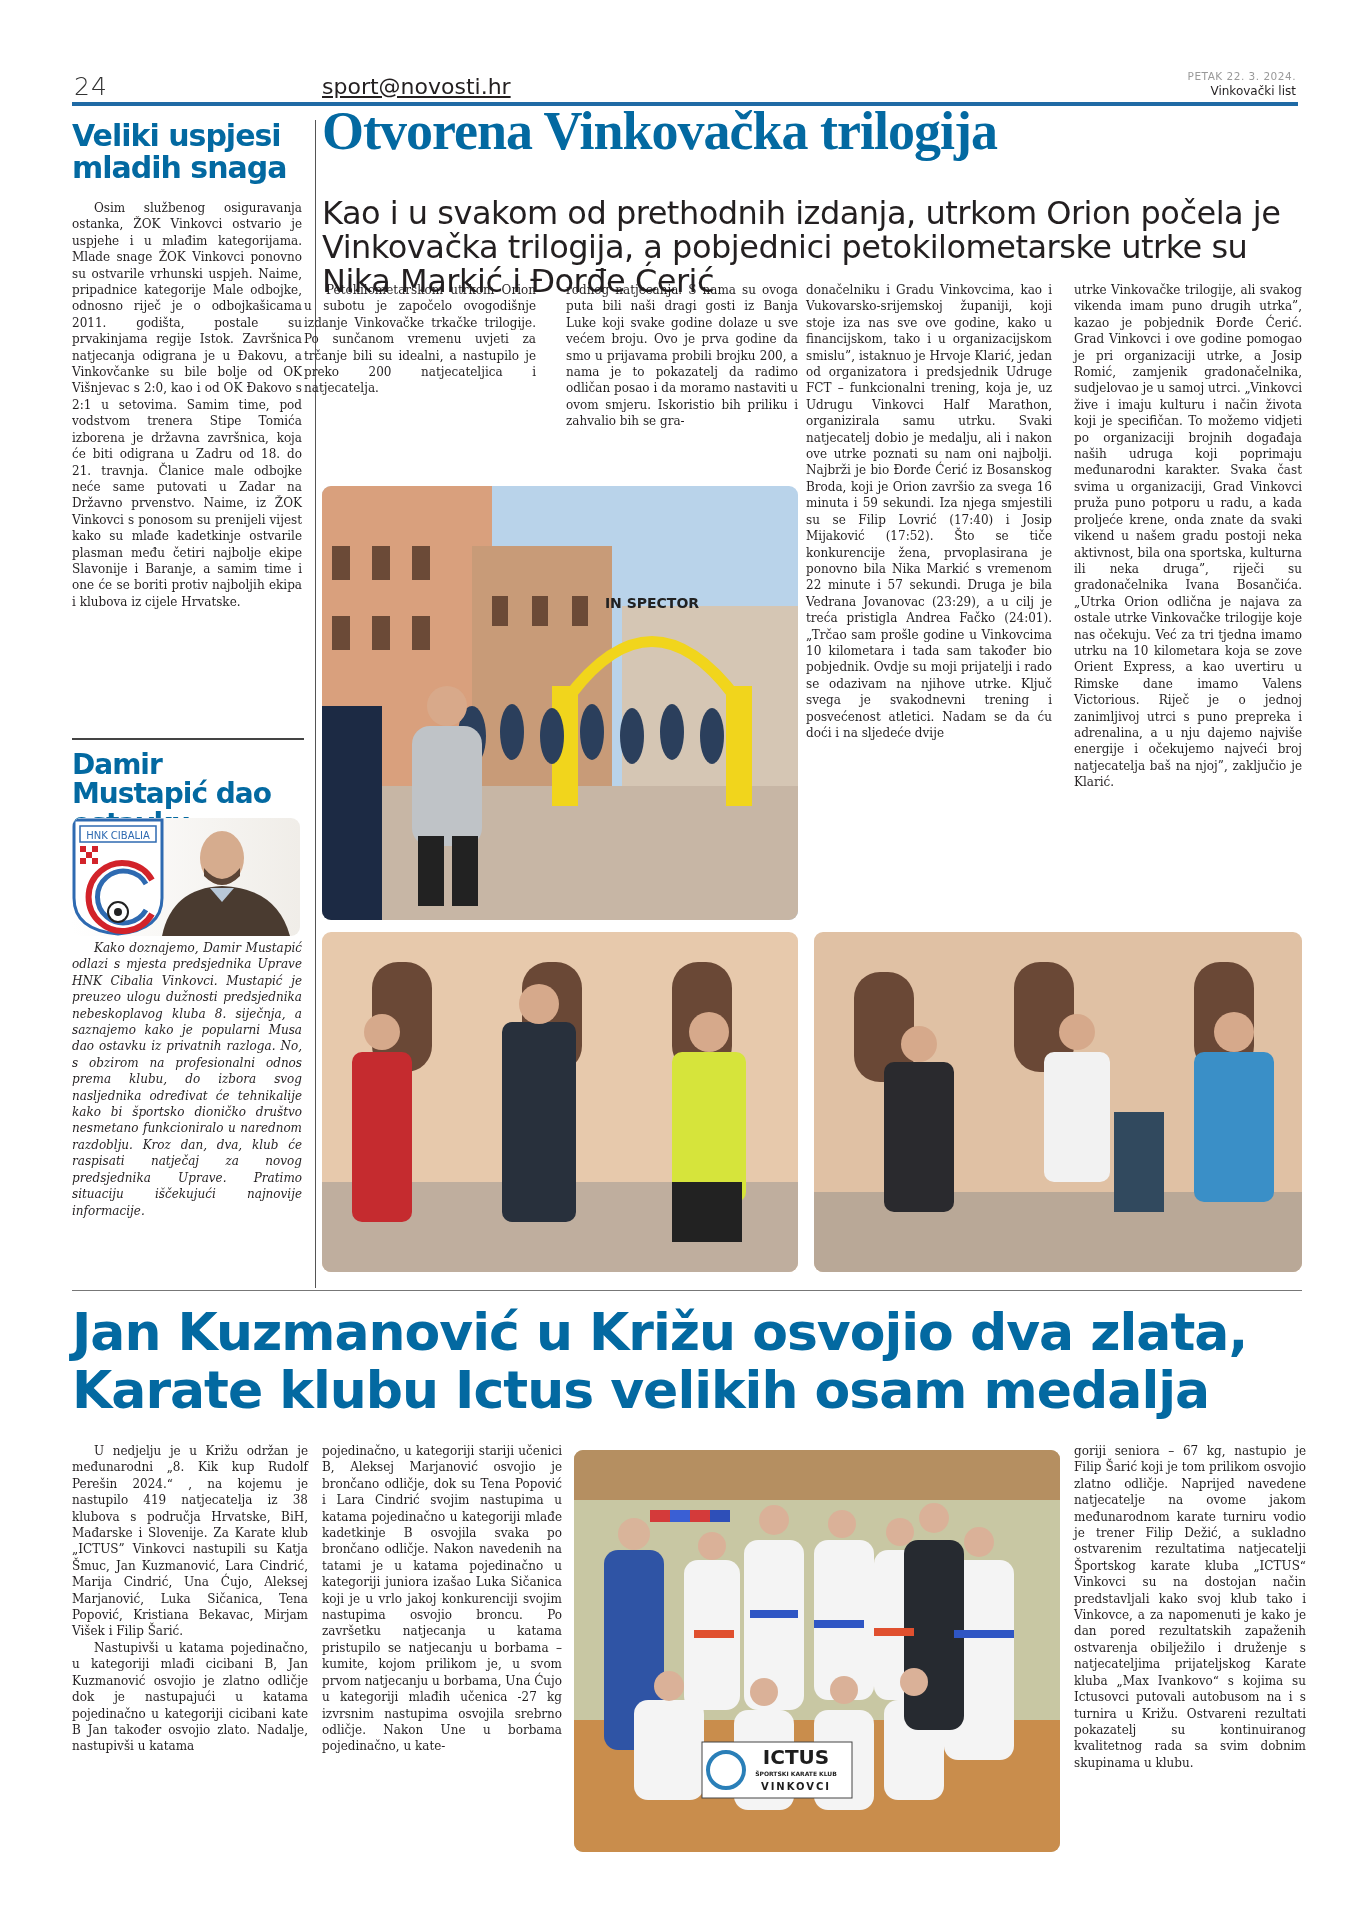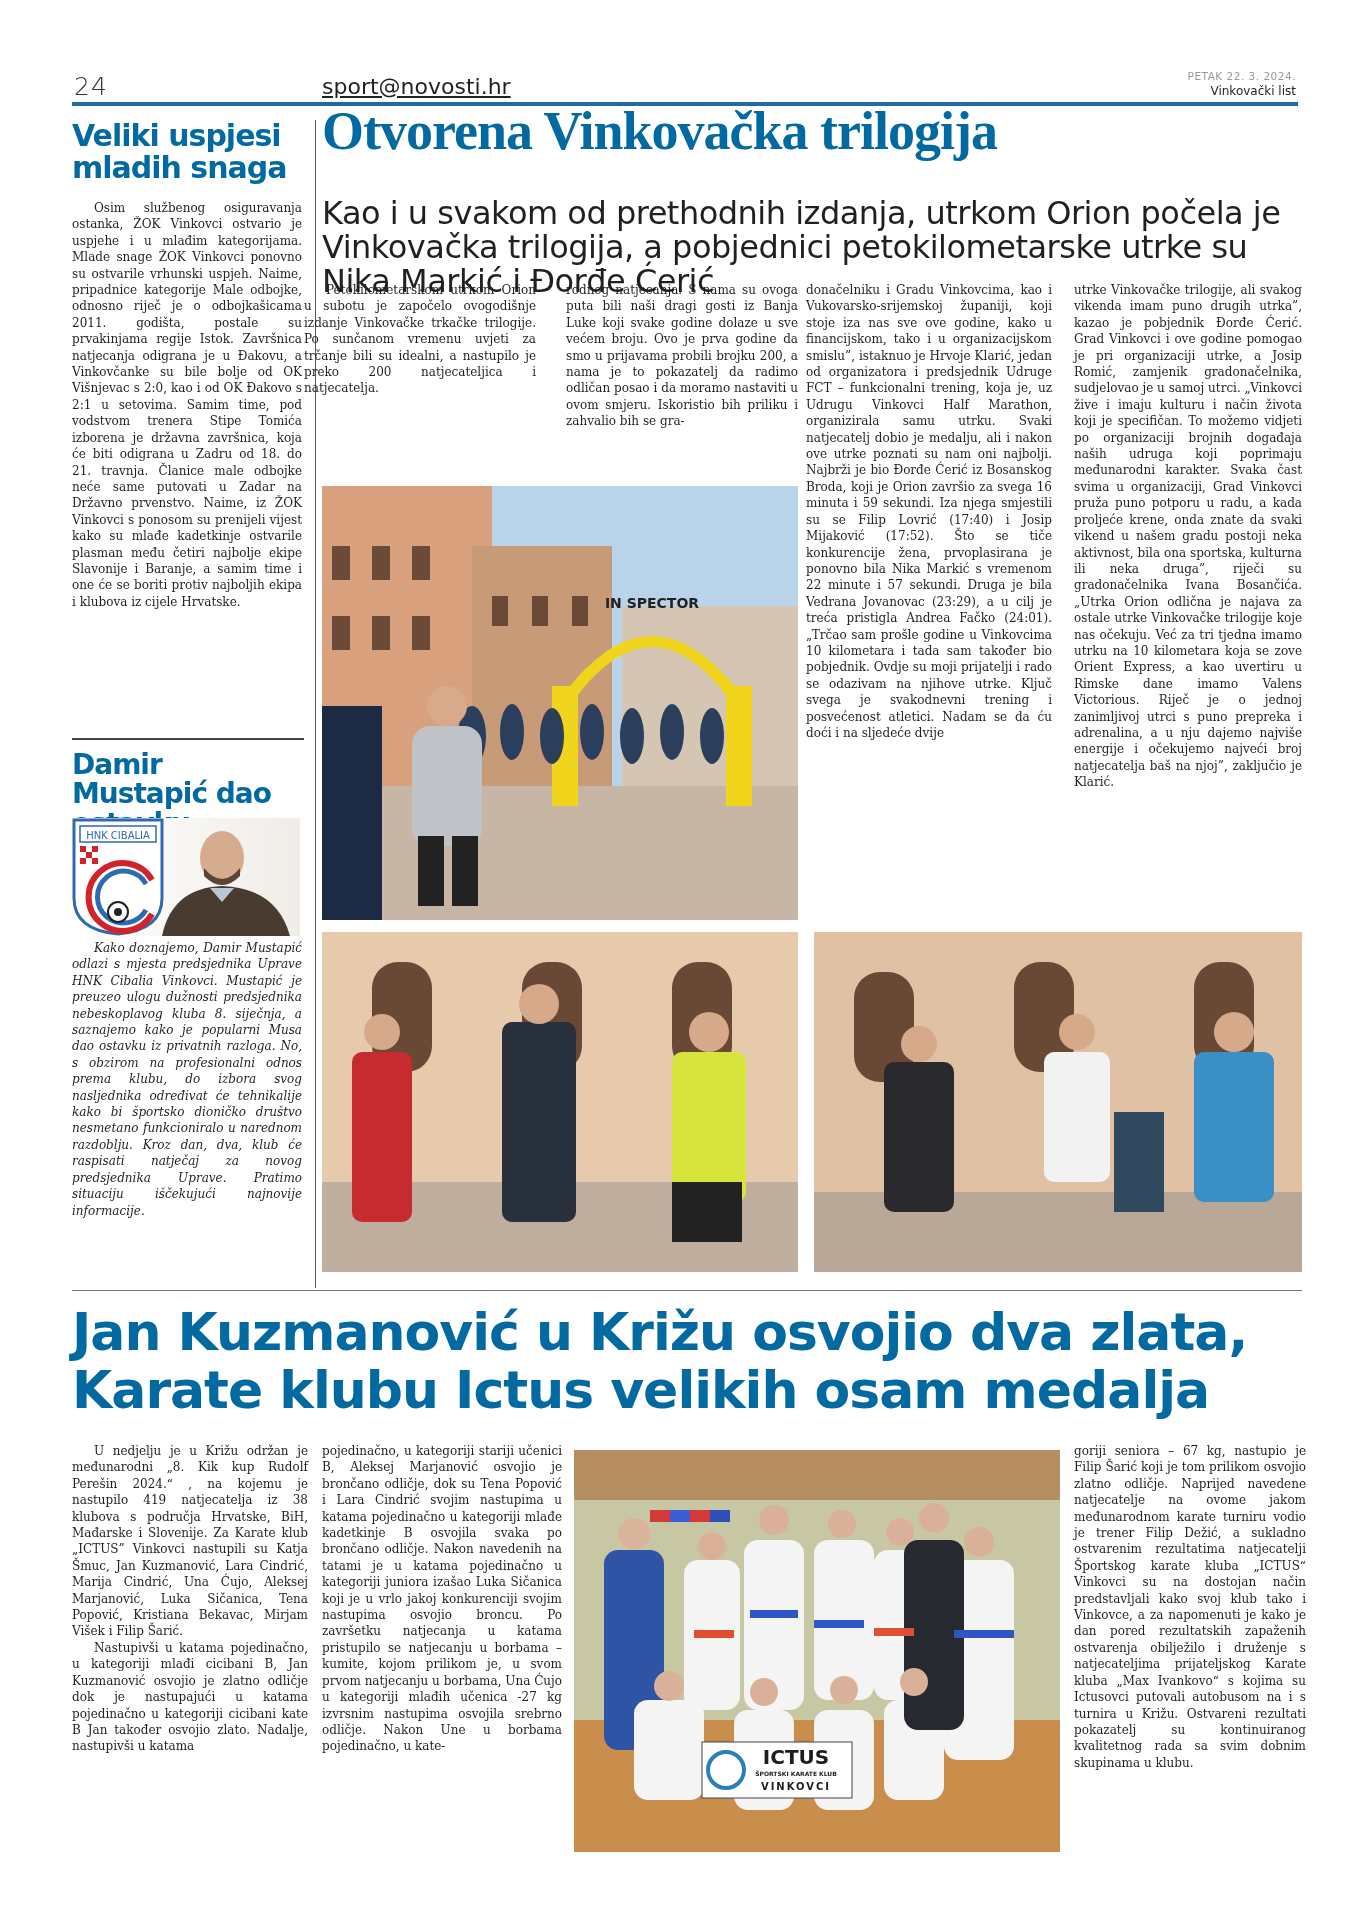--- a/index.html
+++ b/index.html
@@ -18,21 +18,21 @@
   .body-text p { text-indent: 22px; }
   .body-text p.noindent { text-indent: 0; }
   .vsep { position: absolute; left: 315px; top: 120px; width: 1px; height: 1168px; background: #555; }
   .hsep { position: absolute; height: 2px; background: #444; }
 
   .h-left1 { position: absolute; left: 72px; top: 120px; width: 230px; font-size: 30px; }
   .t-left1 { position: absolute; left: 72px; top: 200px; width: 230px; }
   .h-left2 { position: absolute; left: 72px; top: 750px; width: 230px; font-size: 28px; }
   .t-left2 { position: absolute; left: 72px; top: 940px; width: 230px; font-style: italic; }
 
-  .photo { position: absolute; overflow: hidden; }
+  .photo { position: absolute; overflow: hidden; border-radius: 9px; }
 
   
   .h-main { position: absolute; left: 322px; top: 103px; width: 980px; font-size: 54px; letter-spacing: -1px; white-space: nowrap; font-family: Liberation Serif, serif; }
   .sub-main { position: absolute; left: 322px; top: 196px; width: 980px; font-family: "DejaVu Sans", sans-serif; font-size: 32px; line-height: 34px; color: #231f20; letter-spacing: -.5px; }
   .t-col1 { position: absolute; left: 304px; top: 282px; width: 232px; }
   .t-col2 { position: absolute; left: 566px; top: 282px; width: 232px; }
   .t-col3 { position: absolute; left: 806px; top: 282px; width: 246px; }
   .t-col4 { position: absolute; left: 1074px; top: 282px; width: 228px; }
 
   .h-bottom { position: absolute; left: 72px; top: 1303px; width: 1240px; font-size: 52px; line-height: 58px; letter-spacing: -1px; }

